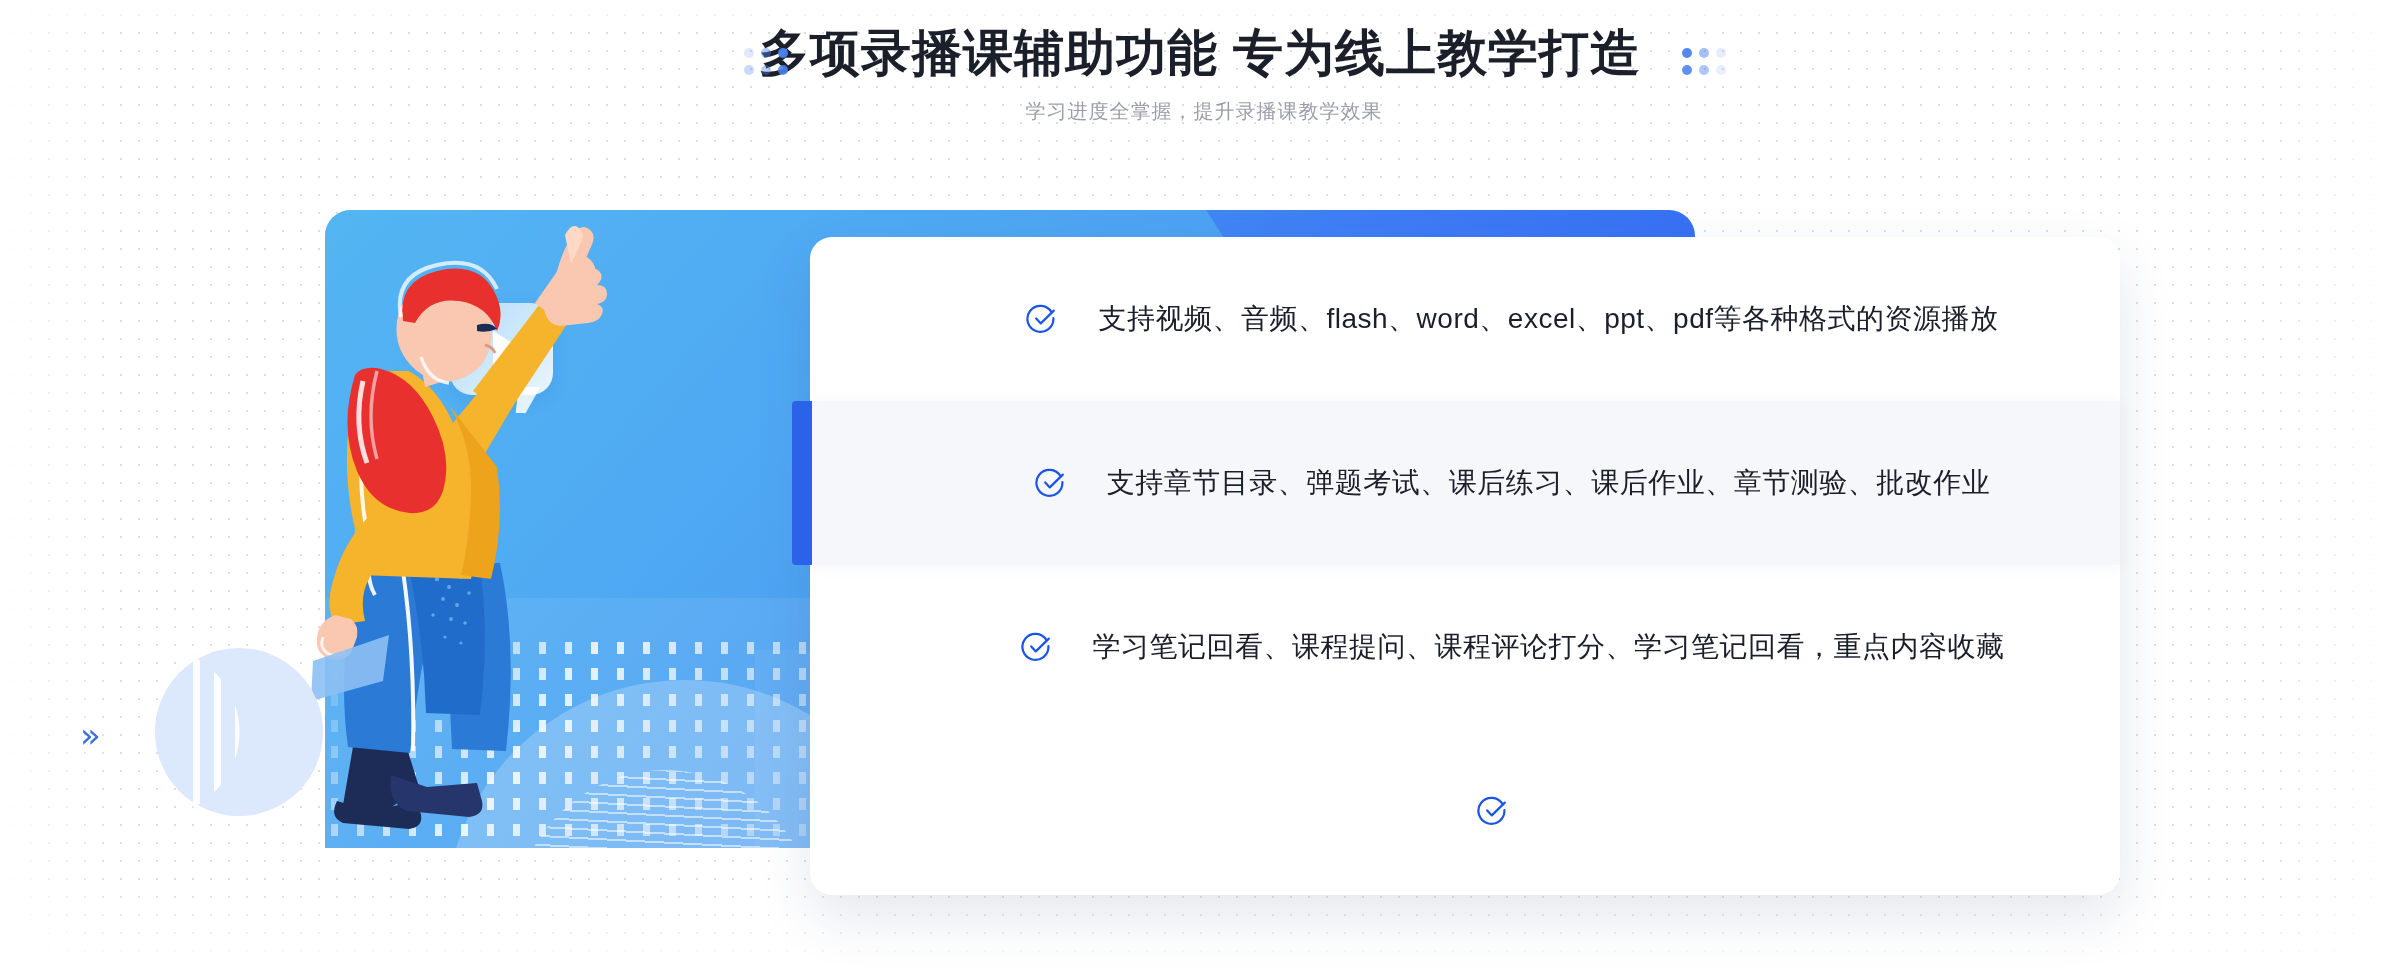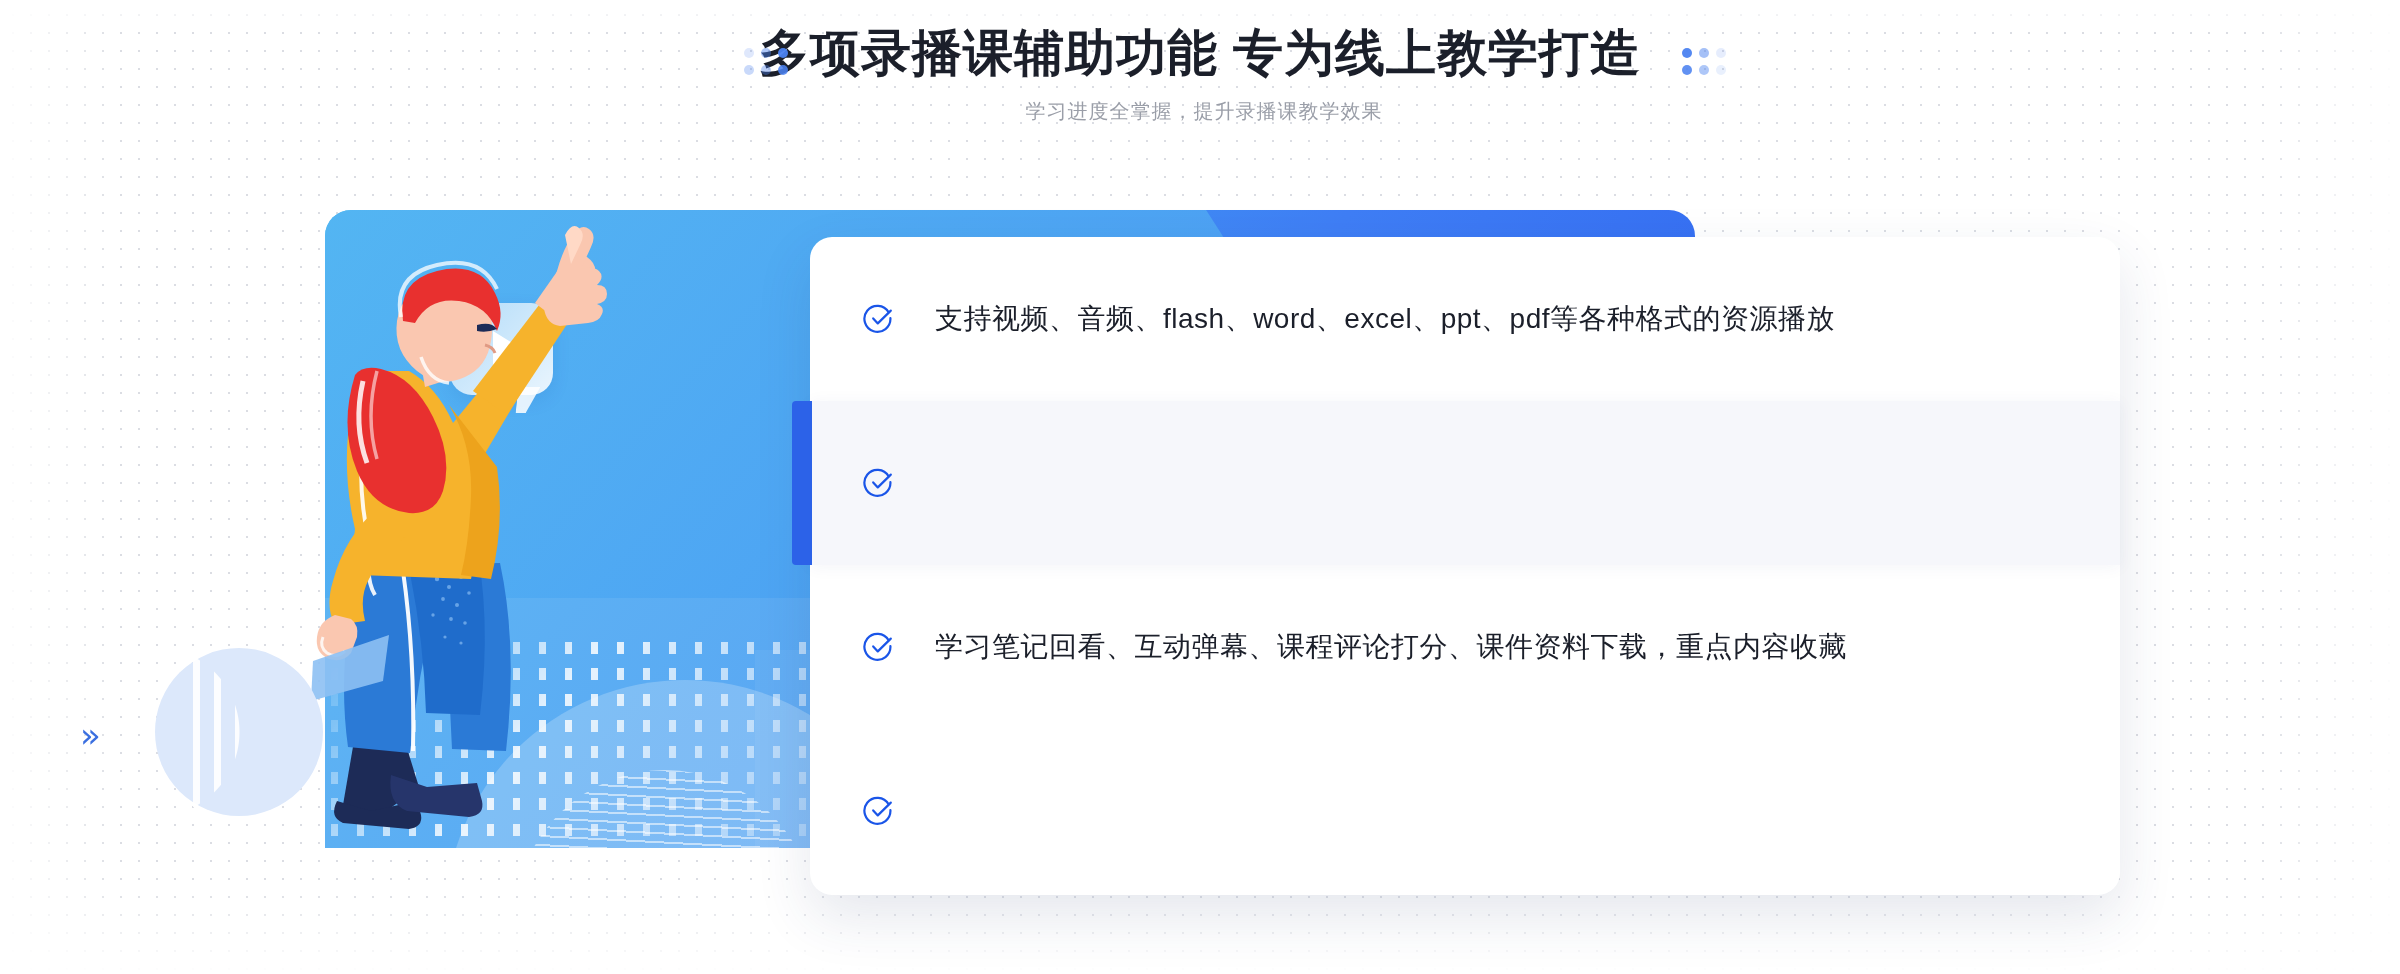--- a/index.html
+++ b/index.html
@@ -132,21 +132,22 @@
   
   #content-card{
     position:absolute; left:810px; top:237px; width:1310px; height:658px;
     background:#ffffff; border-radius:22px;
     box-shadow:0 22px 56px rgba(38,60,110,.12);
     overflow:visible;
   }
   .feature-row{
     position:relative;
     height:164px; display:flex; align-items:center;
-    padding-left:53px;
+    padding-left:95px;
+    justify-content:center;
   }
   .feature-row.first{ border-radius:22px 22px 0 0; }
   .feature-row.last{ border-radius:0 0 22px 22px; }
   .feature-row.active{
     background:#f6f7fb;
     box-shadow:0 2px 16px rgba(40,60,120,.05);
   }
   .feature-row.active::before{
     content:""; position:absolute; left:-18px; top:0; width:20px; height:164px;
     background:#2c62e8; border-radius:4px 0 0 4px;
@@ -319,28 +320,29 @@
         <path d="M10.2 15.4 L14.8 20.4 L27.8 7.6" fill="none" stroke="#1a55e8" stroke-width="2.2" stroke-linecap="round" stroke-linejoin="round"></path>
       </svg>
       <span class="feature-text">支持视频、音频、flash、word、excel、ppt、pdf等各种格式的资源播放</span>
     </div>
 
     <div class="feature-row active">
       <svg class="check-icon" viewBox="0 0 32 32" aria-hidden="true">
         <path d="M25.6 9.2 A13 13 0 1 0 27.4 15" fill="none" stroke="#1a55e8" stroke-width="2.2" stroke-linecap="round"></path>
         <path d="M10.2 15.4 L14.8 20.4 L27.8 7.6" fill="none" stroke="#1a55e8" stroke-width="2.2" stroke-linecap="round" stroke-linejoin="round"></path>
       </svg>
+      <span class="feature-text">支持章节目录、弹题考试、课后练习、课后作业、章节测验、批改作业</span>
     </div>
 
     <div class="feature-row">
       <svg class="check-icon" viewBox="0 0 32 32" aria-hidden="true">
         <path d="M25.6 9.2 A13 13 0 1 0 27.4 15" fill="none" stroke="#1a55e8" stroke-width="2.2" stroke-linecap="round"></path>
         <path d="M10.2 15.4 L14.8 20.4 L27.8 7.6" fill="none" stroke="#1a55e8" stroke-width="2.2" stroke-linecap="round" stroke-linejoin="round"></path>
       </svg>
-      <span class="feature-text">学习笔记回看、互动弹幕、课程评论打分、课件资料下载，重点内容收藏</span>
+      <span class="feature-text">学习笔记回看、课程提问、课程评论打分、学习笔记回看，重点内容收藏</span>
     </div>
 
     <div class="feature-row last">
       <svg class="check-icon" viewBox="0 0 32 32" aria-hidden="true">
         <path d="M25.6 9.2 A13 13 0 1 0 27.4 15" fill="none" stroke="#1a55e8" stroke-width="2.2" stroke-linecap="round"></path>
         <path d="M10.2 15.4 L14.8 20.4 L27.8 7.6" fill="none" stroke="#1a55e8" stroke-width="2.2" stroke-linecap="round" stroke-linejoin="round"></path>
       </svg>
     </div>
 
   </div>

